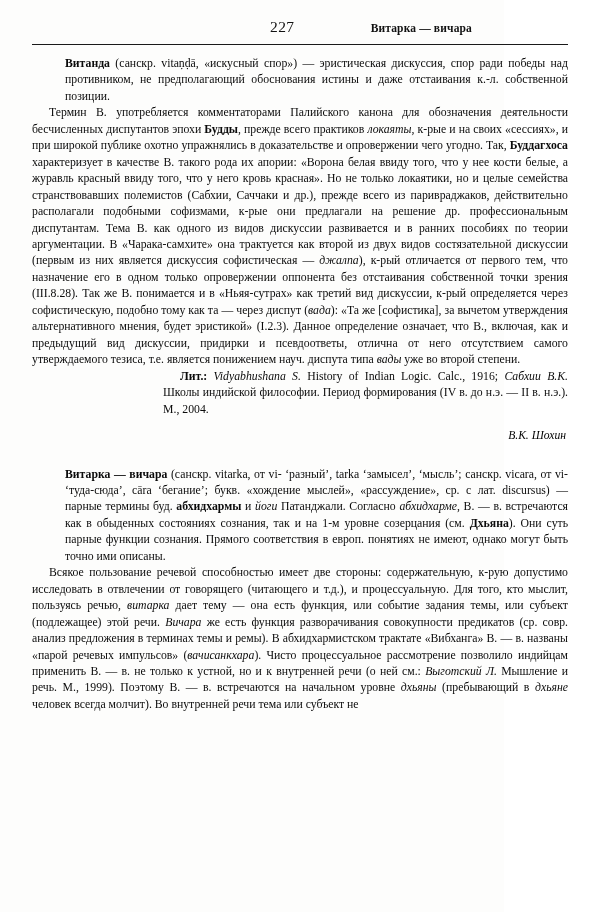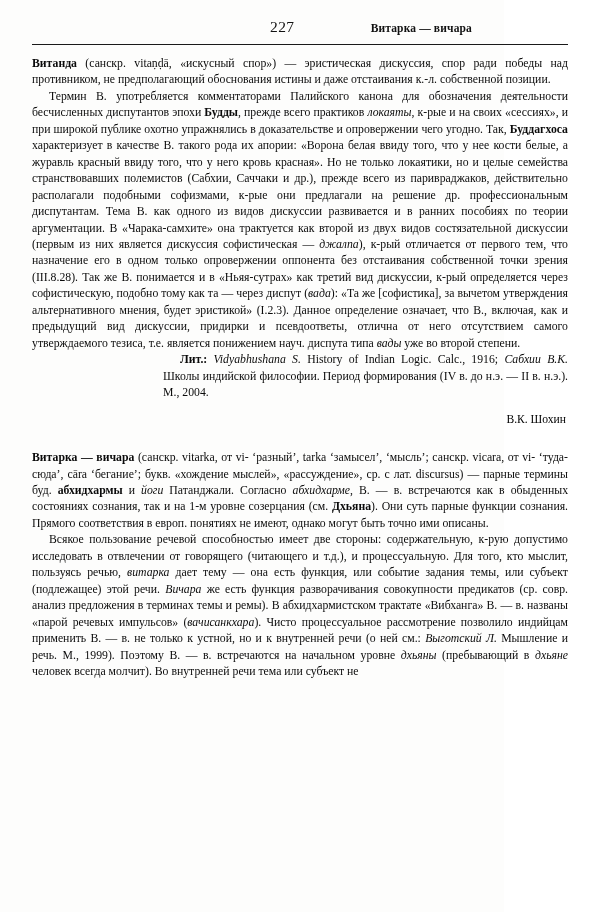--- a/index.html
+++ b/index.html
@@ -70,35 +70,37 @@
     line-height: 16.45px;
     text-align: justify;
     text-justify: inter-word;
     text-indent: 17px;
     hyphens: manual;
     -webkit-hyphens: manual;
     color: #0b0b0b;
   }
   p.para.lead {
     text-indent: 0;
+    margin-left: 33px;
   }
   b, .b { font-weight: bold; }
   i, .i { }
   .lit {
     margin: 1px 0 0 0;
     padding-left: 131px;
     font-size: 11.2px;
     line-height: 15.2px;
     text-align: justify;
     text-indent: 0;
   }
   .signature {
     margin-top: 10px;
     padding-right: 2px;
     text-align: right;
+    font-style: italic;
     font-size: 11.6px;
     line-height: 15px;
   }
   .spacer-12 { height: 12px; }
 </style>
 </head>
 <body>
 
 <div class="page">
 

